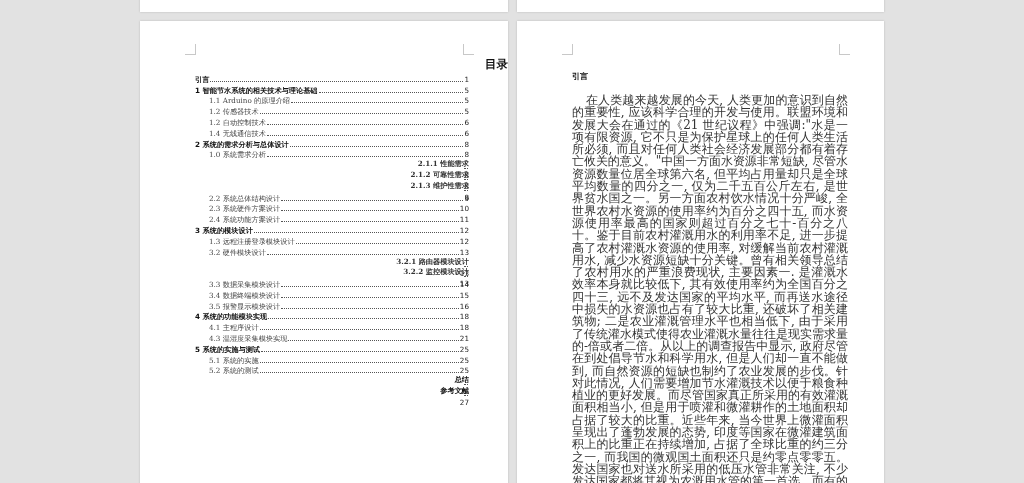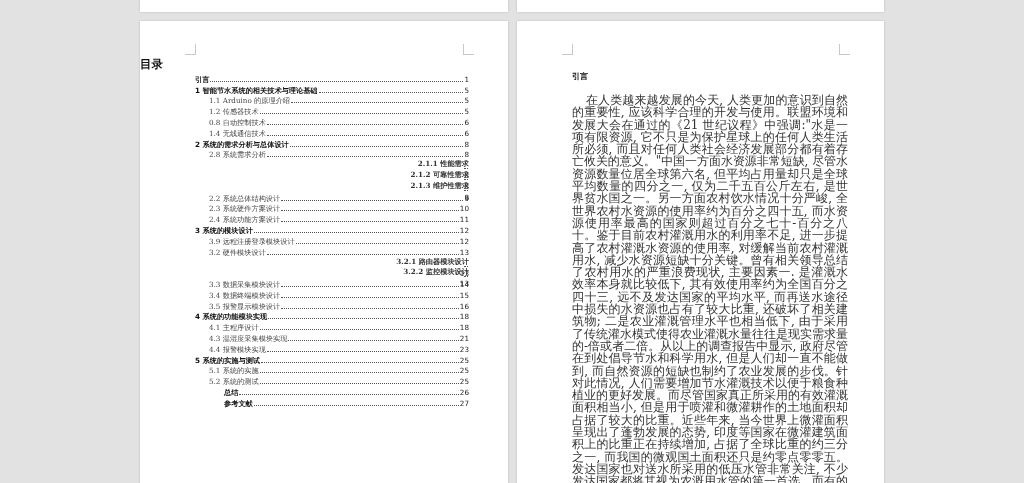--- a/index.html
+++ b/index.html
@@ -17,39 +17,39 @@
   .page.top { top:-10px; height:22px; }
   .page.left { left:140px; width:368px; }
   .page.right { left:517px; width:367px; }
   .page.main { top:21px; height:480px; overflow:hidden; }
   .corner { position:absolute; width:10px; height:10px; border-color:#c8c8c8; border-style:solid; border-width:0; }
   .corner.tl { border-right-width:1px; border-bottom-width:1px; }
   .corner.tr { border-left-width:1px; border-bottom-width:1px; }
 
   
   .toc-title {
-    position:absolute; left:0; right:0; top:36px; text-align:left;
+    position:absolute; left:0; right:0; top:36px; text-align:right;
     font-family:"DejaVu Sans", sans-serif; font-size:11.5px; font-weight:bold; color:#111;
   }
   .toc {
     position:absolute; left:55px; width:274px; top:52px;
   }
   .toc-row {
     display:flex; align-items:flex-end; height:10.8px;
     font-size:7.2px; line-height:9px; white-space:nowrap;
   }
   .toc-row .lbl { flex:0 0 auto; }
   .toc-row .dots {
     flex:1 1 auto; border-bottom:1px dotted #555; margin:0 1px 2px 1px; min-width:4px;
   }
   .toc-row .pg { flex:0 0 auto; font-family:"DejaVu Sans", sans-serif; }
   .lv1 .lbl { font-family:"DejaVu Sans", sans-serif; font-weight:bold; color:#111; }
   .lv2 { padding-left:14px;align-items:flex-end; } .lv2 .lbl { color:#444; }
   .lv3 { padding-left:29px;flex-direction:column; } .lv3 .lbl { font-weight:bold; color:#333; }
-  .lvx { padding-left:29px; } .lvx .lbl { font-family:"DejaVu Sans", sans-serif; font-weight:bold; color:#111; }
+  .lvx { padding-left:29px;flex-direction:column; } .lvx .lbl { font-family:"DejaVu Sans", sans-serif; font-weight:bold; color:#111; }
 
   
   .sec-heading {
     position:absolute; left:55px; top:50px;
     font-family:"DejaVu Sans", sans-serif; font-weight:bold; font-size:8px; color:#111;
   }
   .body-text {
     position:absolute; left:55px; width:276px; top:73px;
     font-size:12px; line-height:12.3px; color:#333;
     text-align:justify; text-indent:14px; letter-spacing:-0.05px;
@@ -80,36 +80,36 @@
         <span class="lbl">1.1 Arduino 的原理介绍</span>
         <span class="dots"></span>
         <span class="pg">5</span>
       </div>
       <div class="toc-row lv2">
         <span class="lbl">1.2 传感器技术</span>
         <span class="dots"></span>
         <span class="pg">5</span>
       </div>
       <div class="toc-row lv2">
-        <span class="lbl">0.8 自动控制技术</span>
+        <span class="lbl">1.2 自动控制技术</span>
         <span class="dots"></span>
         <span class="pg">6</span>
       </div>
       <div class="toc-row lv2">
         <span class="lbl">1.4 无线通信技术</span>
         <span class="dots"></span>
         <span class="pg">6</span>
       </div>
       <div class="toc-row lv1">
         <span class="lbl">2 系统的需求分析与总体设计</span>
         <span class="dots"></span>
         <span class="pg">8</span>
       </div>
       <div class="toc-row lv2">
-        <span class="lbl">2.8 系统需求分析</span>
+        <span class="lbl">1.0 系统需求分析</span>
         <span class="dots"></span>
         <span class="pg">8</span>
       </div>
       <div class="toc-row lv3">
         <span class="lbl">2.1.1 性能需求</span>
         <span class="dots"></span>
         <span class="pg">8</span>
       </div>
       <div class="toc-row lv3">
         <span class="lbl">2.1.2 可靠性需求</span>
@@ -135,21 +135,21 @@
         <span class="lbl">2.4 系统功能方案设计</span>
         <span class="dots"></span>
         <span class="pg">11</span>
       </div>
       <div class="toc-row lv1">
         <span class="lbl">3 系统的模块设计</span>
         <span class="dots"></span>
         <span class="pg">12</span>
       </div>
       <div class="toc-row lv2">
-        <span class="lbl">3.9  远程注册登录模块设计</span>
+        <span class="lbl">1.3  远程注册登录模块设计</span>
         <span class="dots"></span>
         <span class="pg">12</span>
       </div>
       <div class="toc-row lv2">
         <span class="lbl">3.2 硬件模块设计</span>
         <span class="dots"></span>
         <span class="pg">13</span>
       </div>
       <div class="toc-row lv3">
         <span class="lbl">3.2.1 路由器模块设计</span>
@@ -183,25 +183,20 @@
       </div>
       <div class="toc-row lv2">
         <span class="lbl">4.1 主程序设计</span>
         <span class="dots"></span>
         <span class="pg">18</span>
       </div>
       <div class="toc-row lv2">
         <span class="lbl">4.3 温湿度采集模块实现</span>
         <span class="dots"></span>
         <span class="pg">21</span>
-      </div>
-      <div class="toc-row lv2">
-        <span class="lbl">4.4 报警模块实现</span>
-        <span class="dots"></span>
-        <span class="pg">23</span>
       </div>
       <div class="toc-row lv1">
         <span class="lbl">5 系统的实施与测试</span>
         <span class="dots"></span>
         <span class="pg">25</span>
       </div>
       <div class="toc-row lv2">
         <span class="lbl">5.1 系统的实施</span>
         <span class="dots"></span>
         <span class="pg">25</span>

